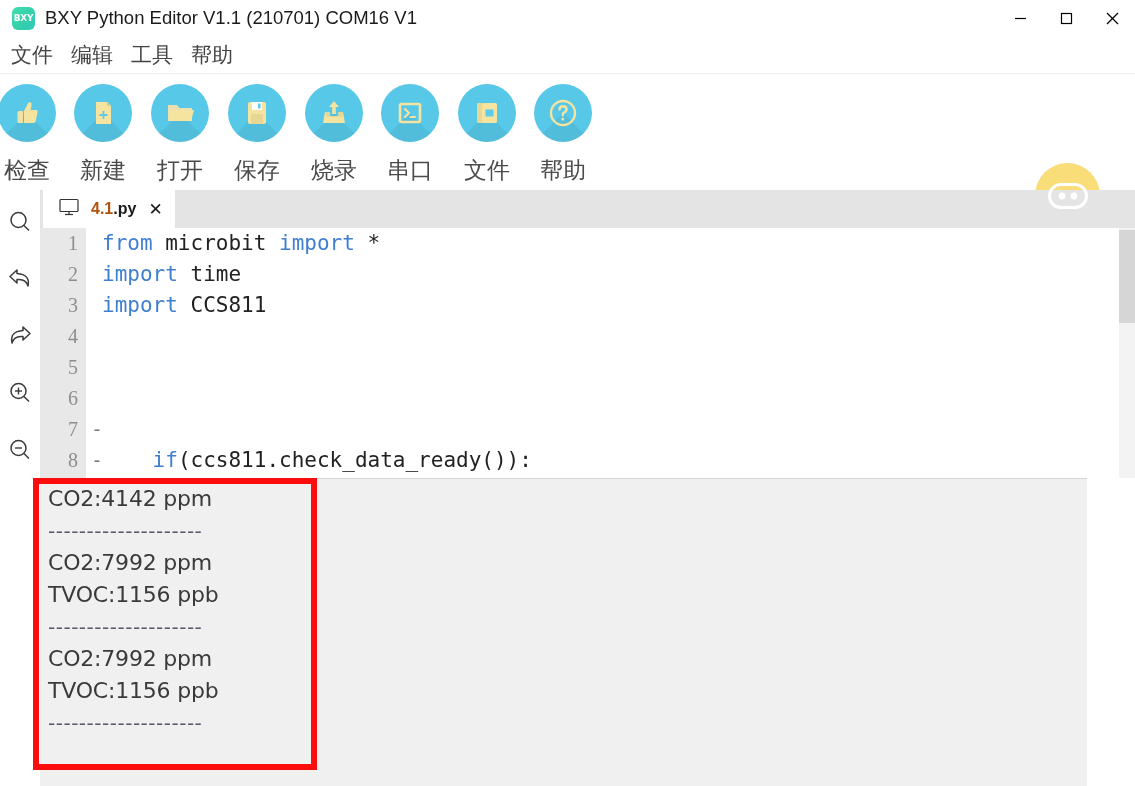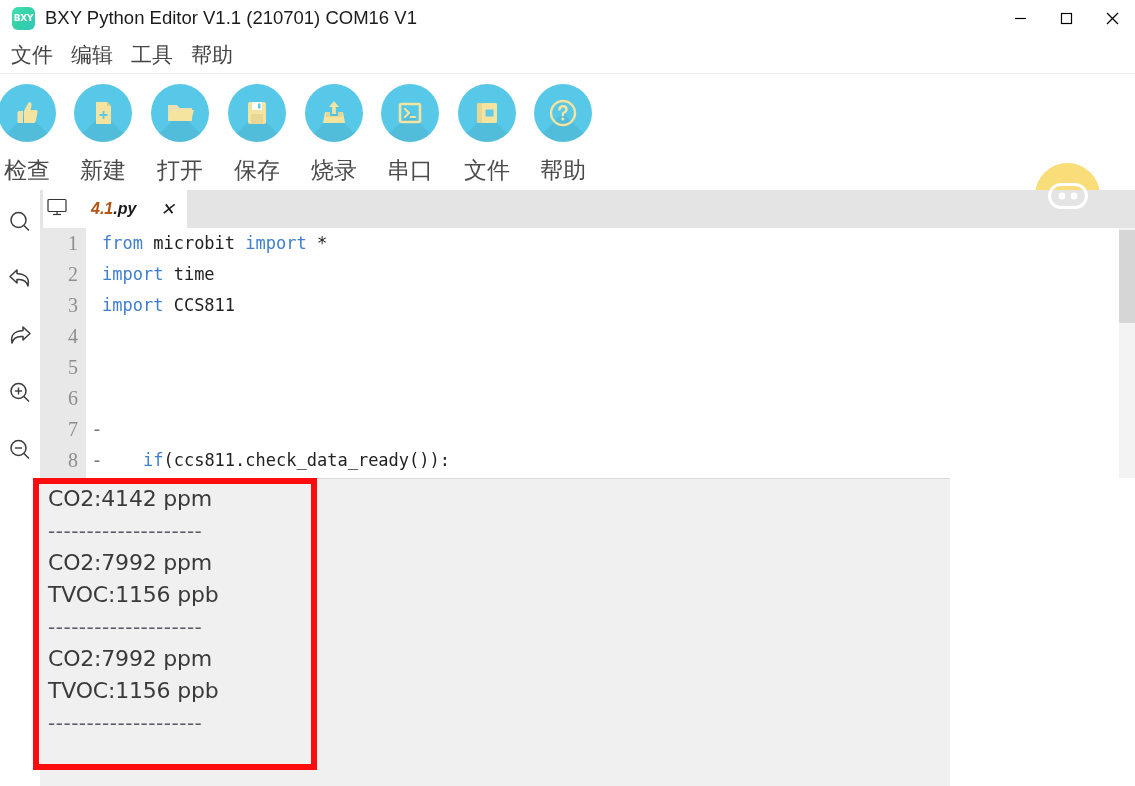--- a/index.html
+++ b/index.html
@@ -114,21 +114,21 @@
     display: flex; align-items: center; justify-content: center;
   }
 
   
   .tabbar {
     position: absolute; left: 40px; top: 190px; width: 1095px; height: 38px;
     background: #e4e4e4;
   }
   .tab {
     position: absolute; left: 3px; top: 0; height: 38px; background: #ffffff;
-    display: flex; align-items: center; padding: 0 12px 0 4px; gap: 24px; font-style: italic;
+    display: flex; align-items: center; padding: 0 12px 0 16px; gap: 12px;
   }
   .tab-title { font-size: 16px; font-weight: bold; white-space: nowrap; }
   .tab-title .name { color: #b3540e; }
   .tab-title .ext { color: #1a1a1a; }
   .tab-close { font-size: 17px; color: #1a1a1a; line-height: 1; }
 
   
   .editor {
     position: absolute; left: 40px; top: 228px; width: 1095px; height: 250px;
     background: #ffffff; overflow: hidden;
@@ -143,35 +143,35 @@
   .ln {
     position: absolute; left: 0; width: 38px; text-align: right;
     font-size: 20px; color: #8e8e8e;
     font-family: "Liberation Serif", serif;
   }
   .fold {
     position: absolute; left: 50px; width: 14px; text-align: center;
     font-size: 19px; color: #777; font-family: "DejaVu Sans Mono", monospace;
   }
   .code-text {
-    position: absolute; left: 62px; font-size: 17px; color: #222;
+    position: absolute; left: 62px; font-size: 21px; color: #222;
     font-family: "DejaVu Sans Mono", monospace; white-space: pre;
     letter-spacing: 0px;
   }
   .kw { color: #3f7fd0; }
   .editor-scroll-track {
     position: absolute; right: 0; top: 0; width: 16px; height: 250px; background: #f3f3f3;
   }
   .editor-scroll-thumb {
     position: absolute; right: 0; top: 2px; width: 16px; height: 93px; background: #d6d6d6;
   }
 
   
   .serial-panel {
-    position: absolute; left: 40px; top: 478px; width: 910px; height: 308px;
+    position: absolute; left: 40px; top: 478px; width: 1047px; height: 308px;
     background: #f0f0f0; border-top: 1px solid #d9d9d9;
     padding: 4px 0 16px 8px; overflow: hidden;
   }
   .serial-line {
     font-size: 22px; color: #3a3a3a; line-height: 32px; white-space: pre;
     font-family: "DejaVu Sans", sans-serif; letter-spacing: -0.2px;
   }
   .serial-line.sep { color: #5a5a6a; letter-spacing: 0.5px; font-size: 20px; }
 
   

